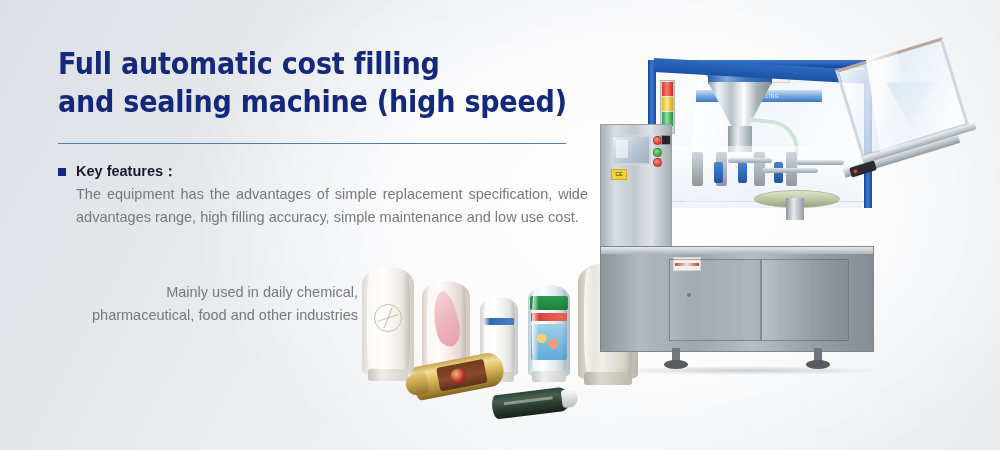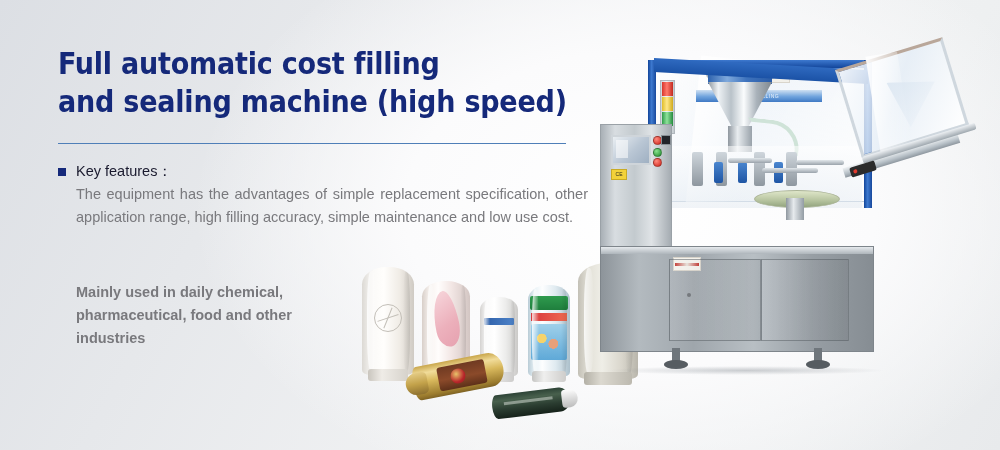--- a/index.html
+++ b/index.html
@@ -29,28 +29,28 @@
   }
   .block{position:absolute;left:58px;width:530px;}
   .block.one{top:162px;}
   .block.two{top:278px;width:300px;}
   .bullet-row{display:flex;align-items:flex-start;}
   .sq{
     width:8px;height:8px;background:#15297a;flex:0 0 8px;
     margin-top:6px;margin-right:10px;
   }
   .bullet-label{
-    color:#1a1a2e;font-size:14.5px;line-height:18px;font-weight:normal;
+    color:#1a1a2e;font-size:14.5px;line-height:18px;font-weight:bold;
   }
   .body-text{
     margin-left:18px;margin-top:3px;
     color:#79797d;font-size:14.5px;line-height:23px;
     text-align:justify;
   }
-  .block.two .body-text{text-align:left;font-weight:bold;}
+  .block.two .body-text{text-align:right;}
 
   
   #tubes{position:absolute;left:350px;top:255px;width:240px;height:170px;}
   .tube{position:absolute;}
   .tube .body{
     position:absolute;left:0;top:0;width:100%;height:100%;
     border-radius:48% 48% 8px 8px / 16% 16% 5px 5px;
     overflow:hidden;
   }
   .tube .cap{position:absolute;left:50%;transform:translateX(-50%);}
@@ -282,21 +282,21 @@
 
   <div class="title">Full automatic cost filling
 and sealing machine (high speed)</div>
   <div class="divider"></div>
 
   <div class="block one">
     <div class="bullet-row">
       <span class="sq"></span>
       <span class="bullet-label">Key features：</span>
     </div>
-    <div class="body-text">The equipment has the advantages of simple replacement specification, other application range, high filling accuracy, simple maintenance and low use cost.</div>
+    <div class="body-text">The equipment has the advantages of simple replacement specification, wide advantages range, high filling accuracy, simple maintenance and low use cost.</div>
   </div>
 
   <div class="block two">
     <div class="body-text">Mainly used in daily chemical, pharmaceutical, food and other industries</div>
   </div>
 
   <div id="tubes">
     <div class="tube" id="t1">
       <div class="body">
           <span class="glossA"></span>

